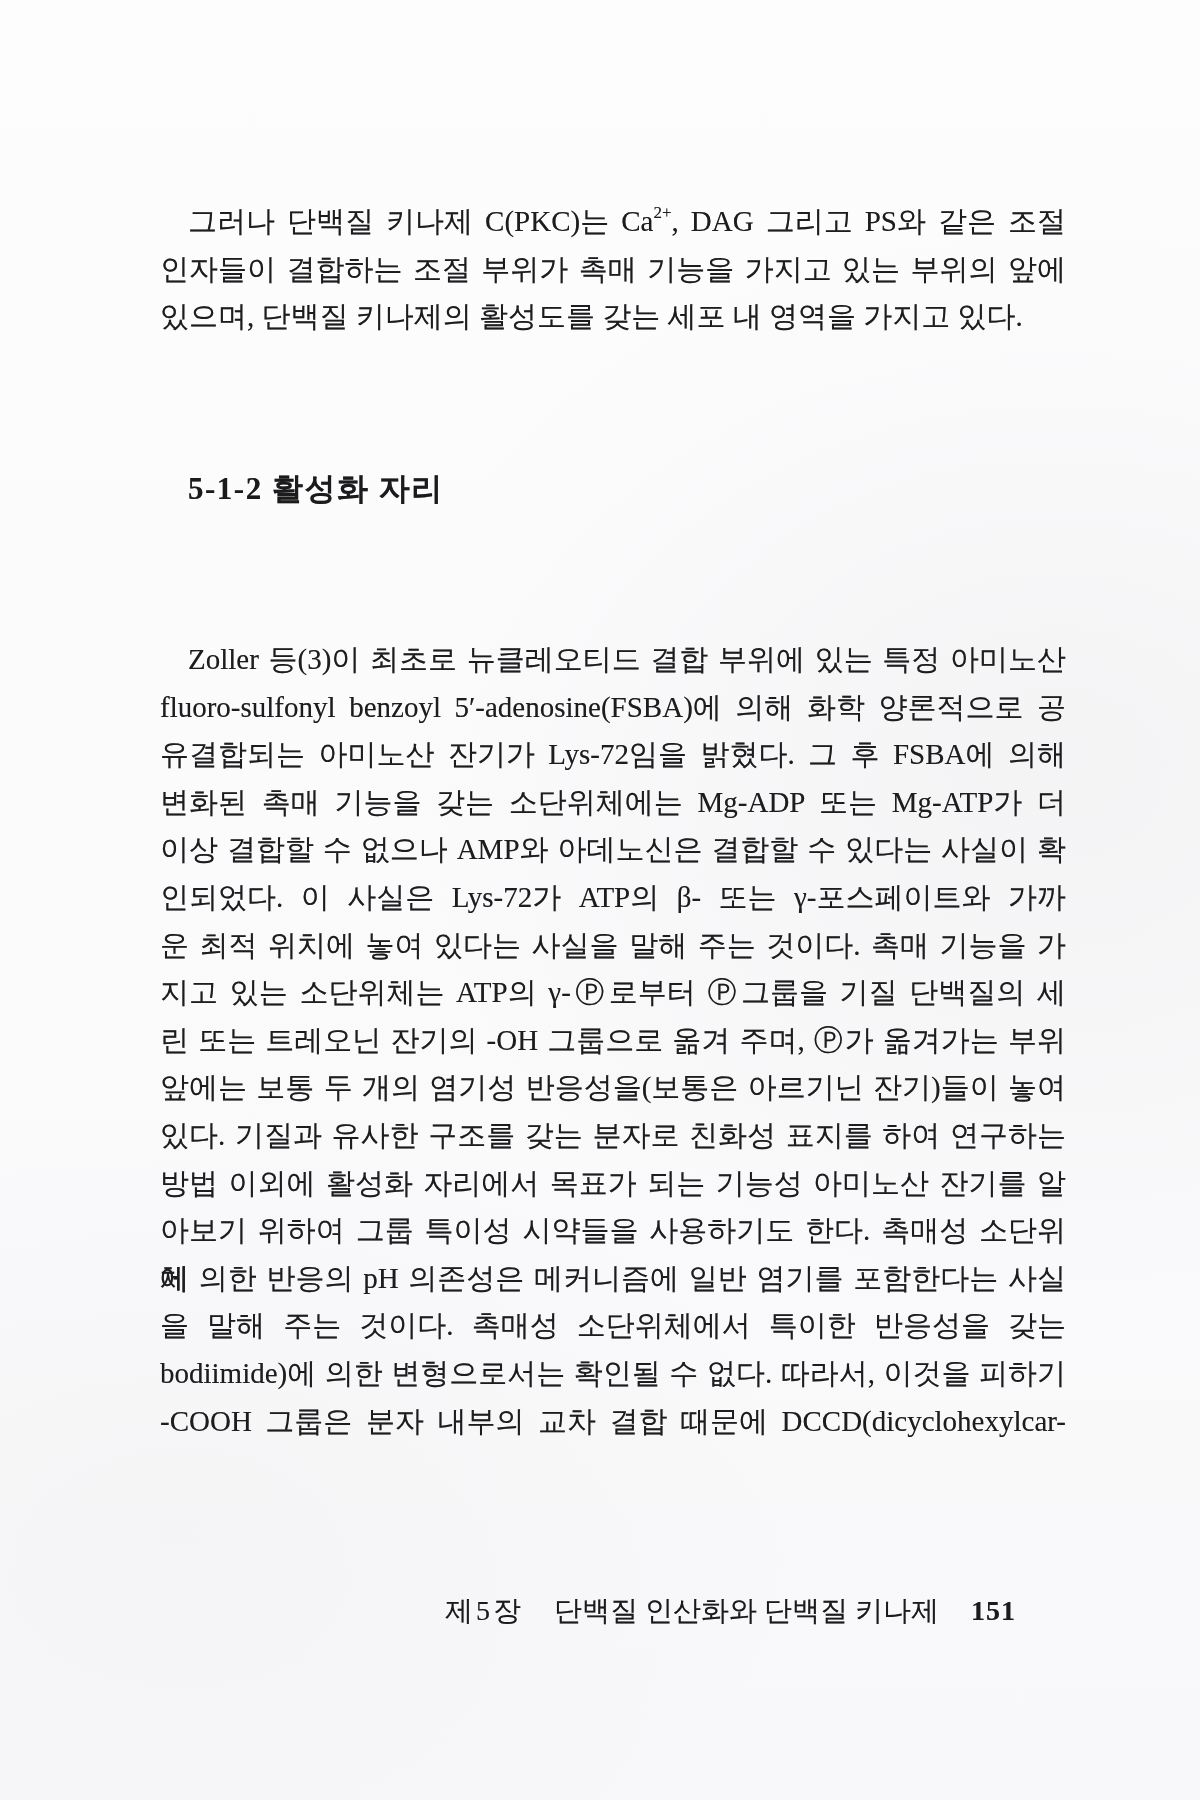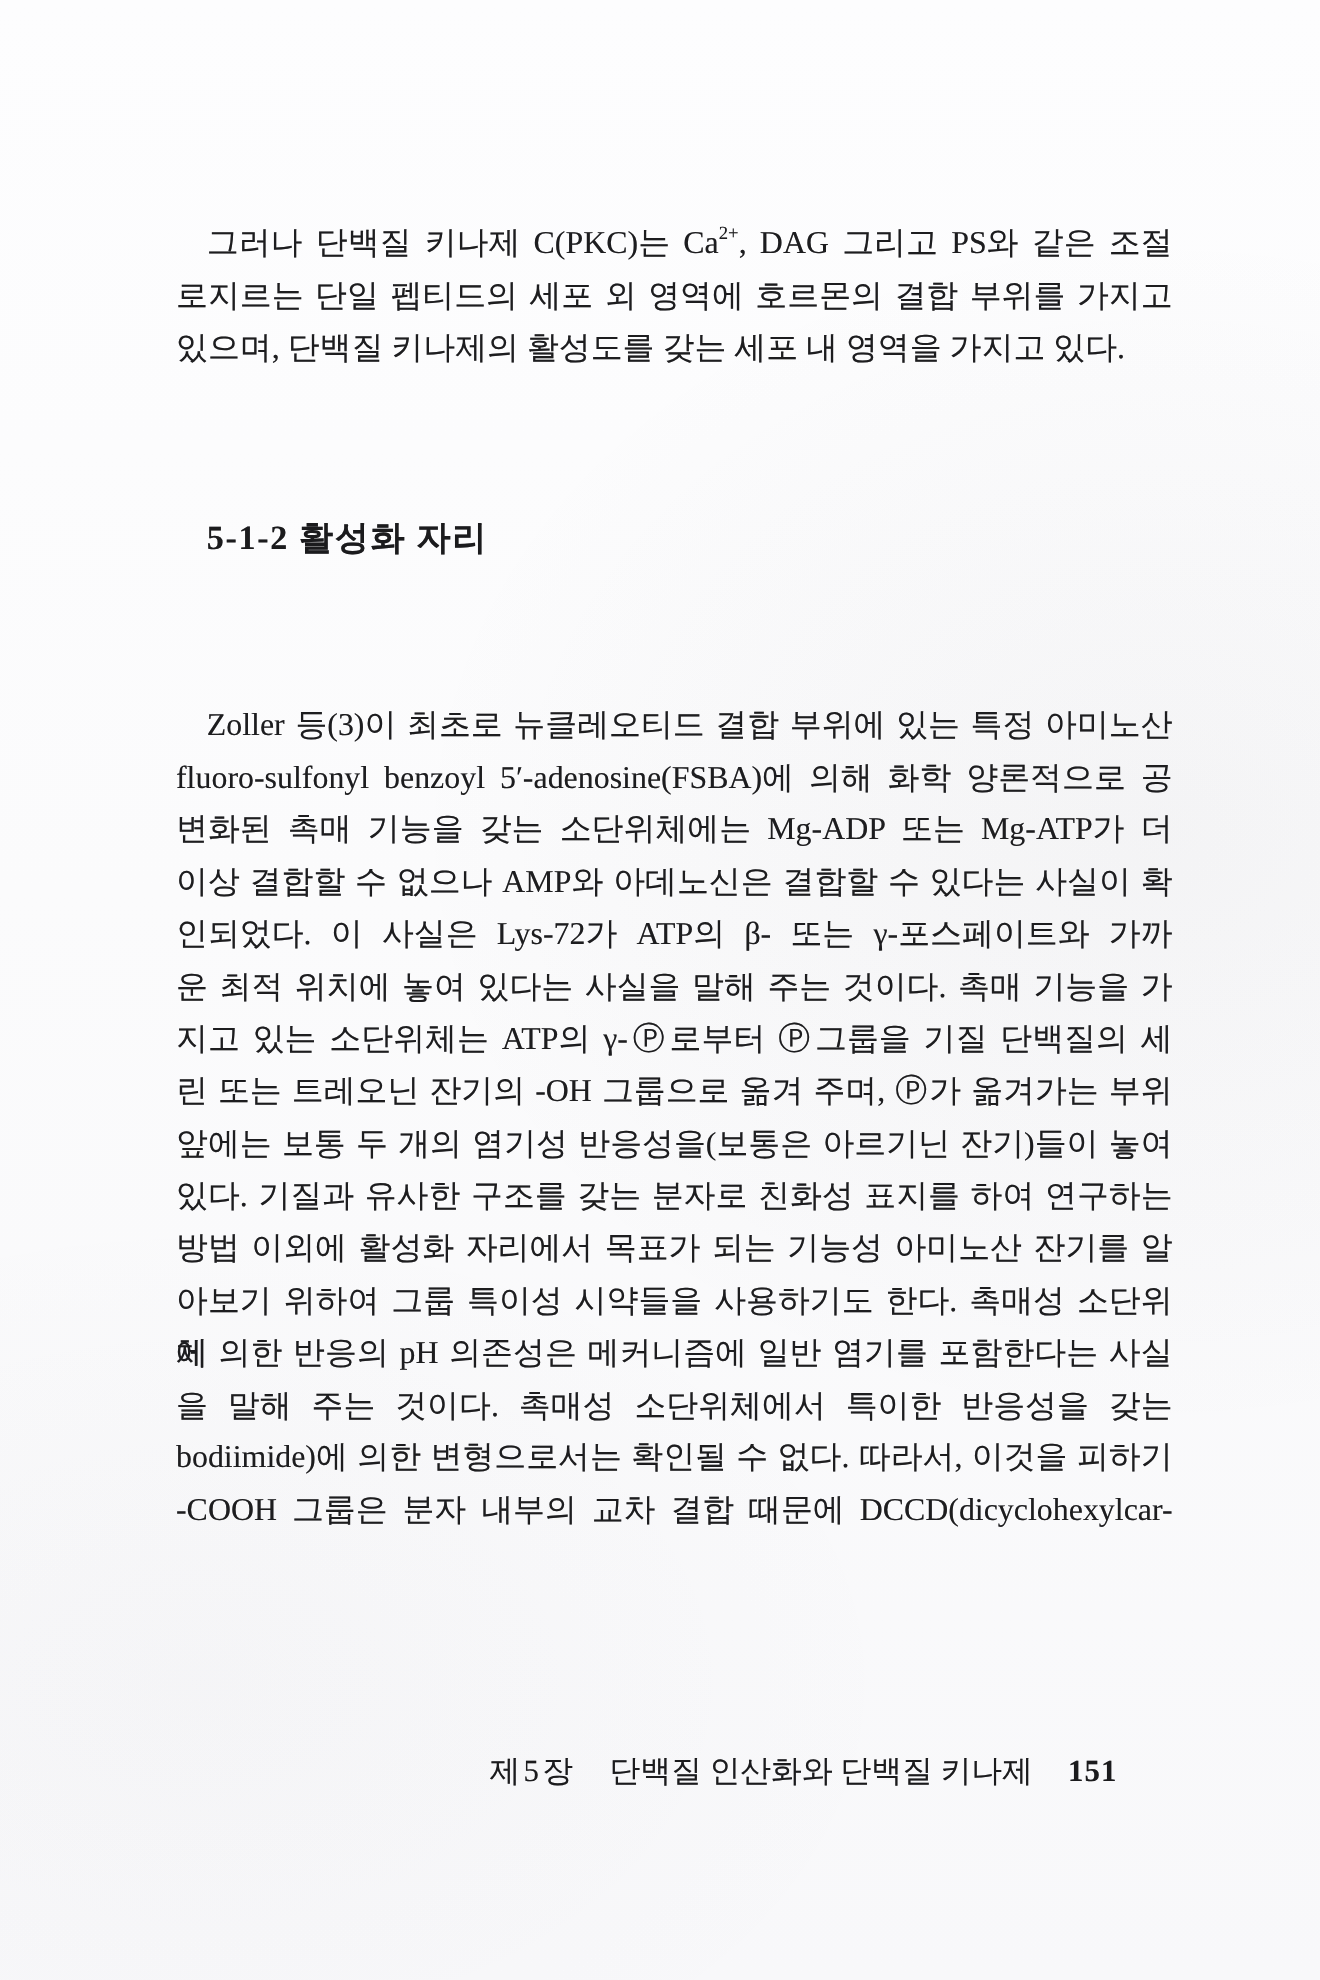--- a/index.html
+++ b/index.html
@@ -82,29 +82,30 @@
 </style>
 </head>
 <body>
 
 <div class="page">
 
   <section class="para" style="top:198px;">
     <div class="line jz indent">
       <span>그러나 단백질 키나제 C(PKC)는 Ca</span><sup class="sup">2+</sup><span>, DAG 그리고 PS와 같은 조절</span>
     </div>
-    <div class="line jz">로지르는 단일 펩티드의 세포 외 영역에 호르몬의 결합 부위를 가지고</div>
+    <div class="line jz">인자들이 결합하는 조절 부위가 촉매 기능을 가지고 있는 부위의 앞에</div>
     <div class="line">있으며, 단백질 키나제의 활성도를 갖는 세포 내 영역을 가지고 있다.</div>
   </section>
 
   <h2 class="heading">5-1-2  활성화 자리</h2>
 
   <section class="para" style="top:636px;">
     <div class="line jz indent">Zoller 등(3)이 최초로 뉴클레오티드 결합 부위에 있는 특정 아미노산</div>
     <div class="line jz">fluoro-sulfonyl benzoyl 5′-adenosine(FSBA)에 의해 화학 양론적으로 공</div>
+    <div class="line jz">유결합되는 아미노산 잔기가 Lys-72임을 밝혔다. 그 후 FSBA에 의해</div>
     <div class="line jz">변화된 촉매 기능을 갖는 소단위체에는 Mg-ADP 또는 Mg-ATP가 더</div>
     <div class="line jz">이상 결합할 수 없으나 AMP와 아데노신은 결합할 수 있다는 사실이 확</div>
     <div class="line jz">인되었다. 이 사실은 Lys-72가 ATP의 β- 또는 γ-포스페이트와 가까</div>
     <div class="line jz">운 최적 위치에 놓여 있다는 사실을 말해 주는 것이다. 촉매 기능을 가</div>
     <div class="line jz">지고 있는 소단위체는 ATP의 γ-Ⓟ로부터 Ⓟ그룹을 기질 단백질의 세</div>
     <div class="line jz">린 또는 트레오닌 잔기의 -OH 그룹으로 옮겨 주며, Ⓟ가 옮겨가는 부위</div>
     <div class="line jz">앞에는 보통 두 개의 염기성 반응성을(보통은 아르기닌 잔기)들이 놓여</div>
     <div class="line jz">있다. 기질과 유사한 구조를 갖는 분자로 친화성 표지를 하여 연구하는</div>
     <div class="line jz">방법 이외에 활성화 자리에서 목표가 되는 기능성 아미노산 잔기를 알</div>
     <div class="line jz">아보기 위하여 그룹 특이성 시약들을 사용하기도 한다. 촉매성 소단위체</div>

